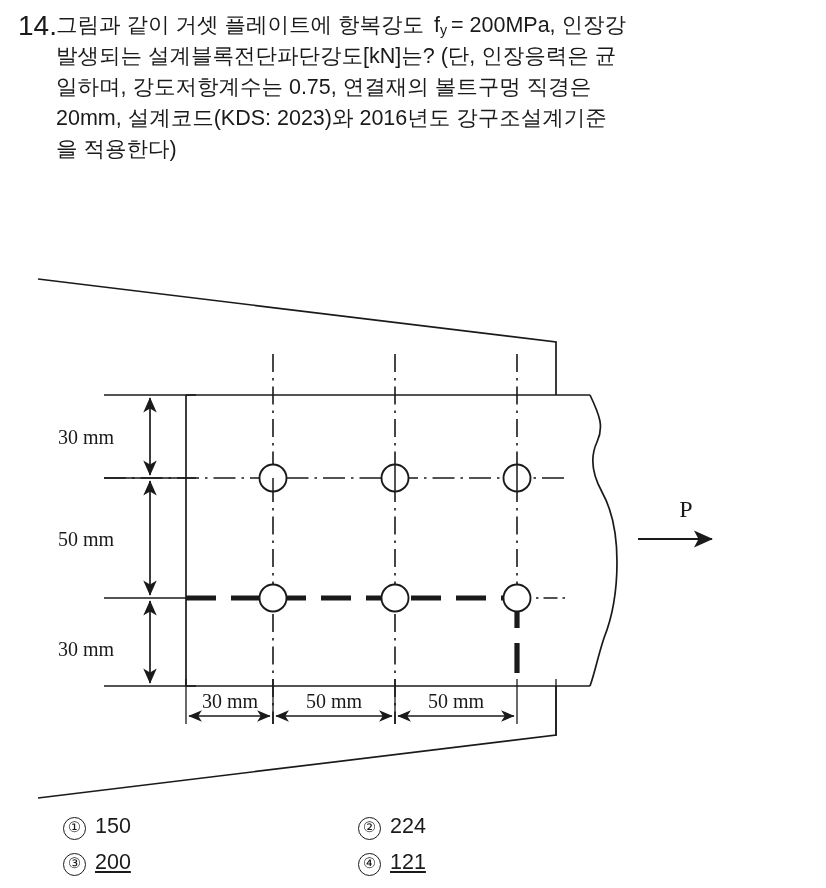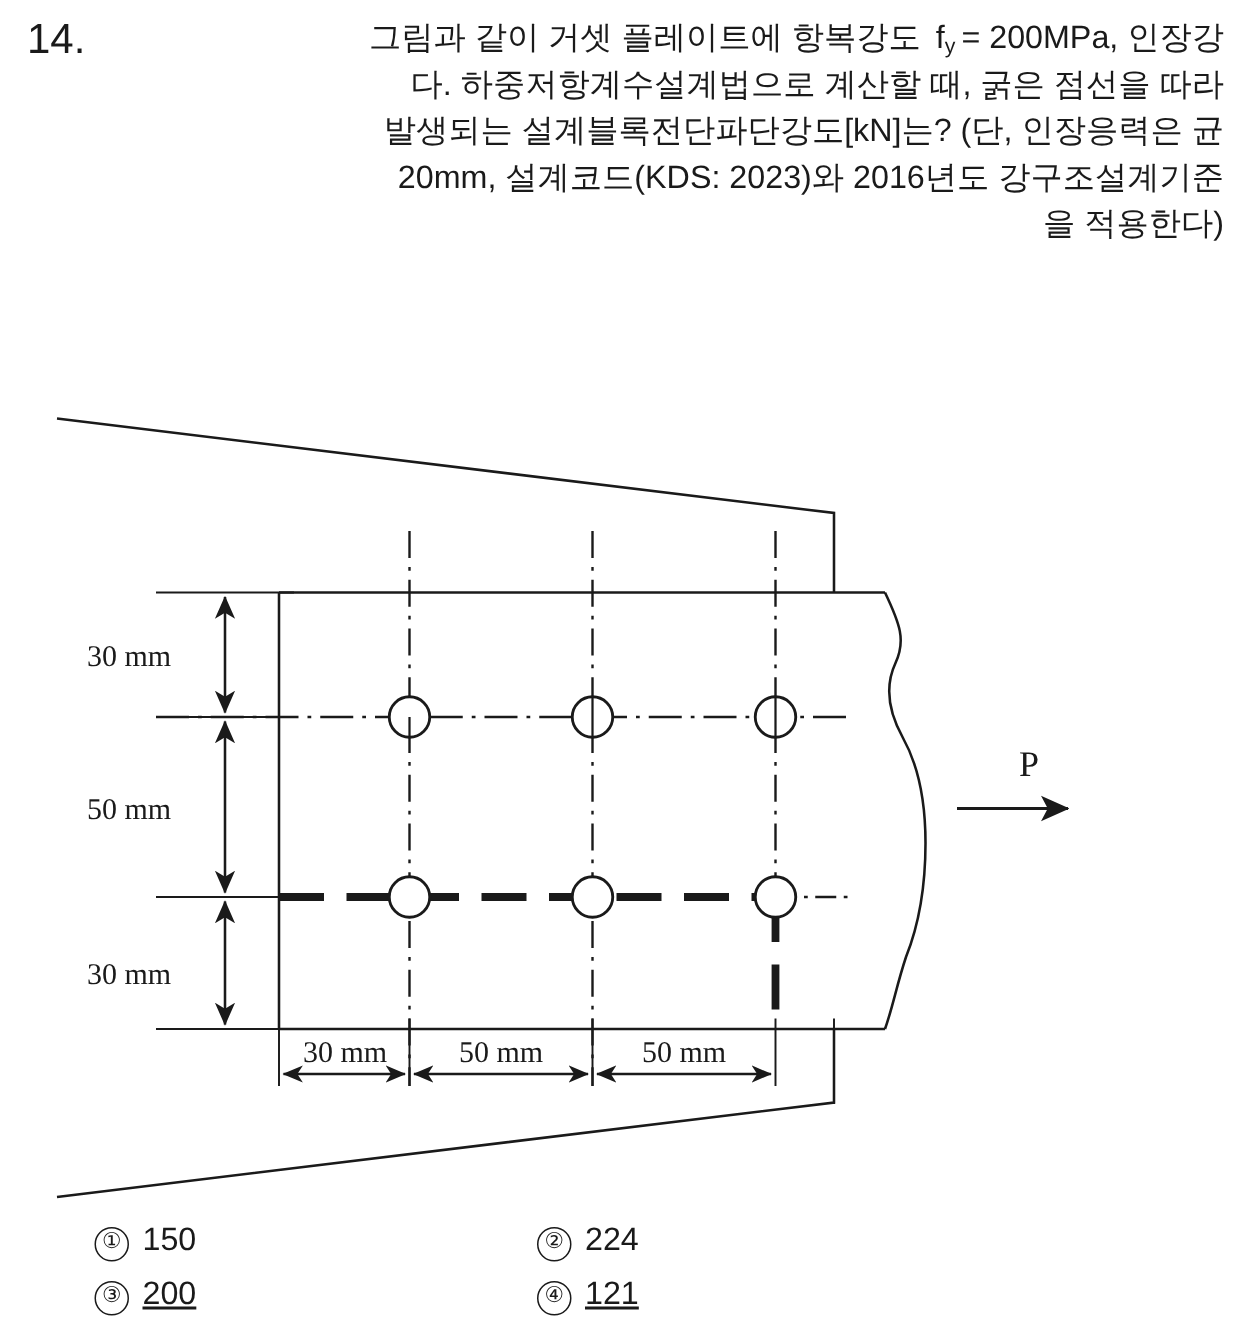--- a/index.html
+++ b/index.html
@@ -91,26 +91,26 @@
   .ch-c1 { left: 63px; }
   .ch-c2 { left: 358px; }
 </style>
 </head>
 <body>
 
 <div id="question-block">
 
   <div class="q-num">14.</div>
 
-  <div class="q-body" style="top:10px; position:absolute;text-align:right;">
+  <div class="q-body" style="top:10px; position:absolute;">
     <div class="ln">
       <span>그림과 같이 거셋 플레이트에 항복강도</span><span style="display:inline-block;width:10px"></span><span><span>f</span><sub>y</sub></span><span style="display:inline-block;width:4px"></span><span>= 200MPa,  인장강</span>
     </div>
-    <div class="ln">다. 하중저항계수설계법으로  계산할 때,  굵은 점선을 따라</div>
     <div class="ln">발생되는 설계블록전단파단강도[kN]는? (단, 인장응력은 균</div>
+    <div class="ln">일하며, 강도저항계수는 0.75, 연결재의 볼트구멍 직경은</div>
     <div class="ln">20mm, 설계코드(KDS: 2023)와 2016년도 강구조설계기준</div>
     <div class="ln">을 적용한다)</div>
   </div>
 
 </div>
 
 <div id="figure">
   <svg width="826" height="560" viewBox="0 0 826 560" xmlns="http://www.w3.org/2000/svg">
 
     <defs>

